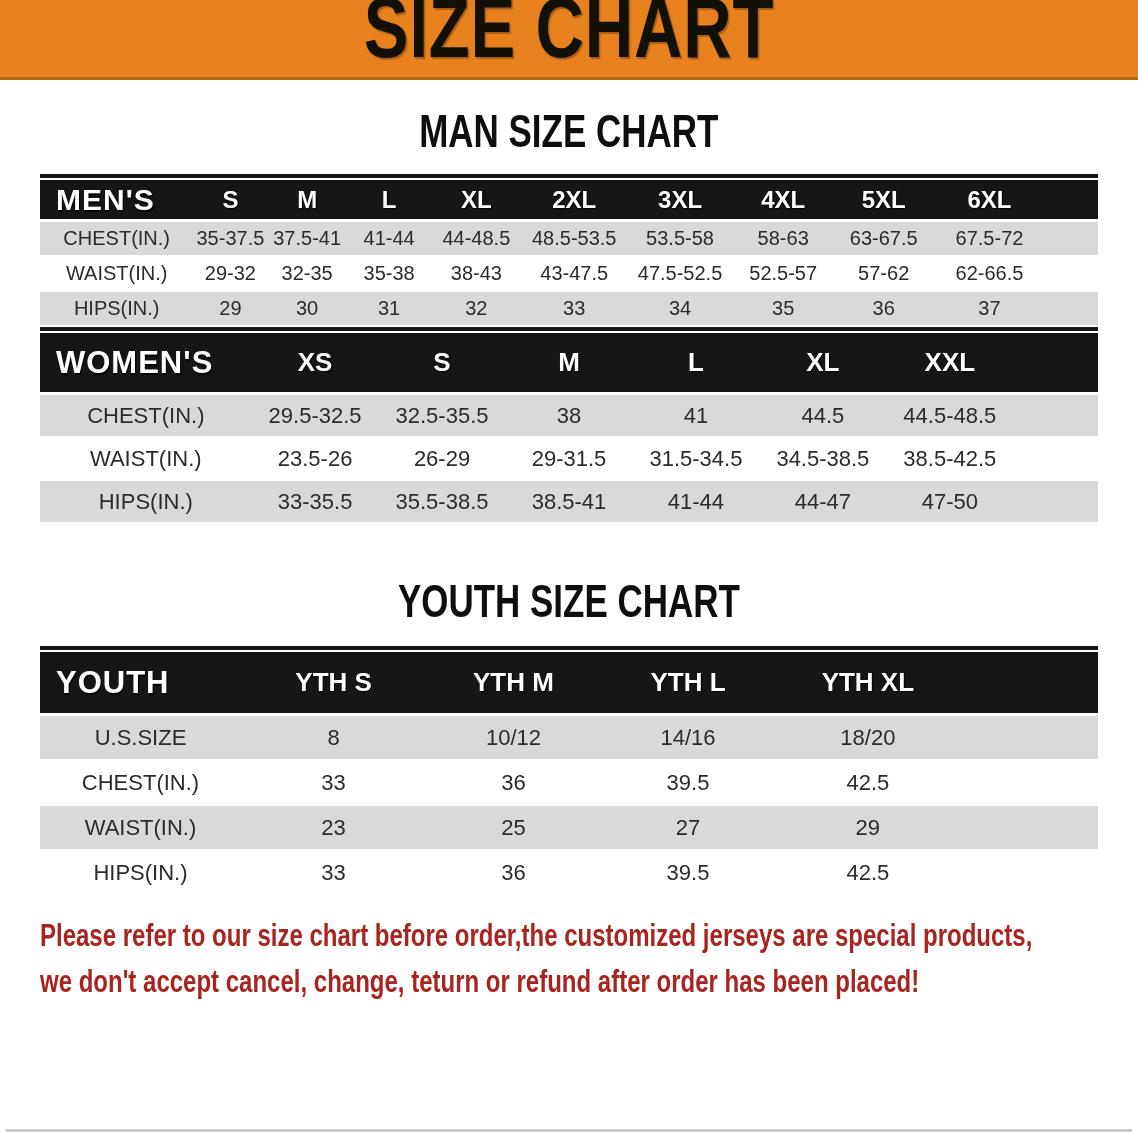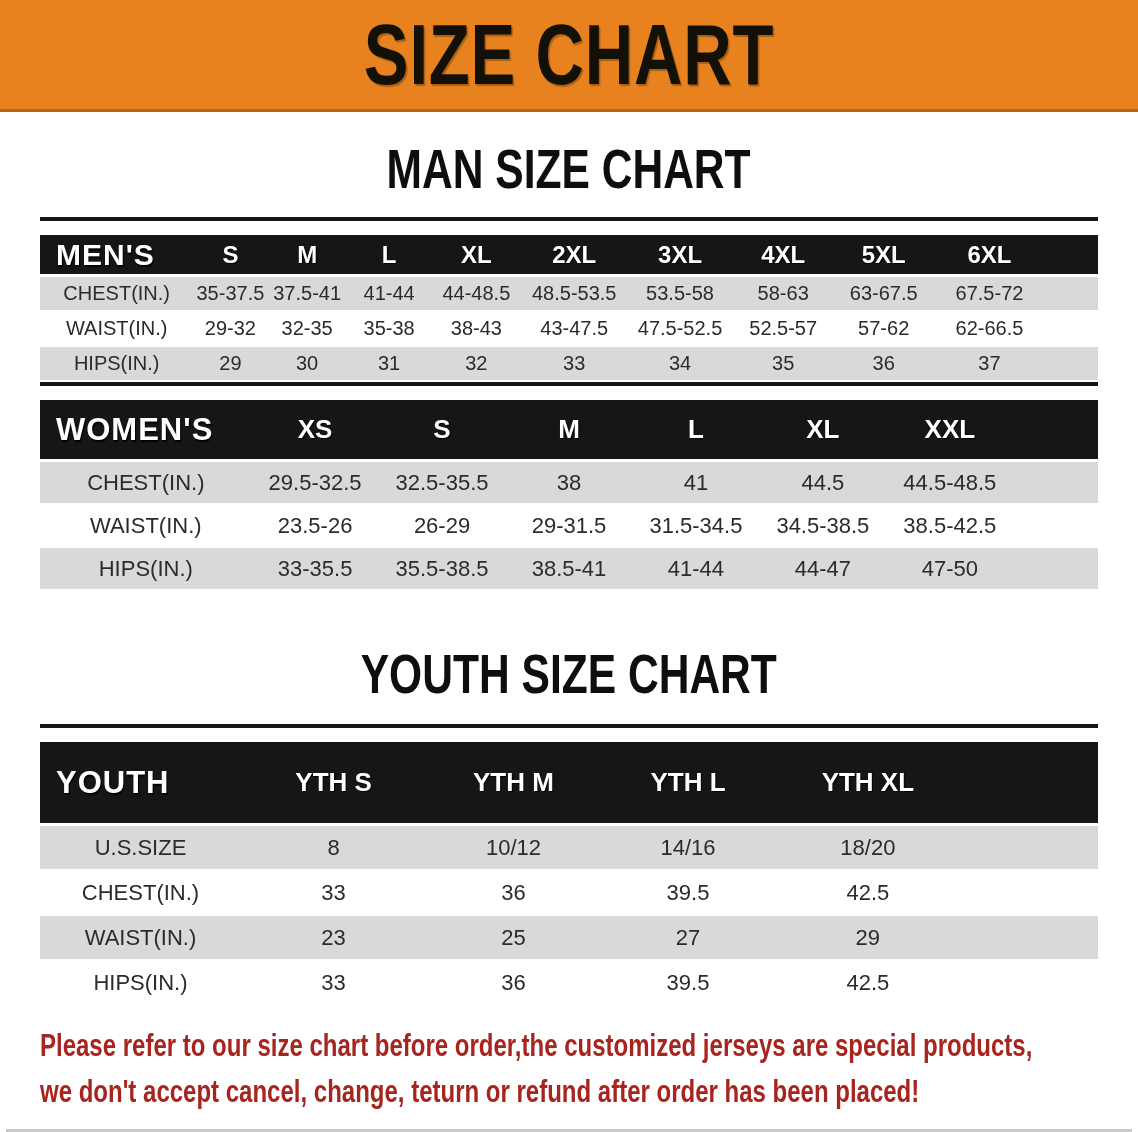--- a/index.html
+++ b/index.html
@@ -2,43 +2,43 @@
 <html style="--banner-bg: #E8821E; --banner-edge: #B5660E; --bar-bg: #161616; --stripe: #D9D9D9; --red: #A8241E;"><head>
 <meta charset="utf-8">
 <style>
   :root{
     --banner-bg:#E8821E; --banner-edge:#B5660E; --bar-bg:#161616;
     --stripe:#D9D9D9; --red:#A8241E; --ink:#141414;
   }
   *{box-sizing:border-box; margin:0; padding:0;}
   html,body{width:1138px; height:1132px; overflow:hidden; background:#fff;
     font-family:"Liberation Sans", sans-serif; color:var(--ink);}
-  .banner{height:112px; background:var(--banner-bg); border-bottom:3px solid var(--banner-edge);
-    display:flex; align-items:center; justify-content:center;}
+  .banner{height:80px; background:var(--banner-bg); border-bottom:3px solid var(--banner-edge);
+    display:flex; align-items:flex-end; justify-content:center;}
   .banner-title{font-size:86px; font-weight:700; letter-spacing:1px; color:#131008;
     transform:scaleX(.78); white-space:nowrap; text-shadow:2px 2px 1px rgba(60,30,0,.35);}
-  .section-heading{text-align:center; font-size:56px; font-weight:700; color:#0e0e0e;}
+  .section-heading{text-align:center; font-size:46px; font-weight:700; color:#0e0e0e;}
   .section-heading .condense{display:inline-block; transform:scaleX(.76); white-space:nowrap;}
   .h-men{margin:24px 0 16px;}
   .h-women{margin:38px 0 18px;}
   .h-youth{margin:50px 0 18px;}
-  .table-wrap{margin:0 40px; border-top:4px solid var(--bar-bg); padding-top:14px; background:#fff;}
+  .table-wrap{margin:0 40px; border-top:4px solid var(--bar-bg); padding-top:2px; background:#fff;}
   table.size-table{width:100%; border-collapse:separate; border-spacing:0; table-layout:fixed;}
   .size-table th,.size-table td{text-align:center; vertical-align:middle; overflow:hidden; white-space:nowrap;}
   .size-table thead th{background:var(--bar-bg); color:#fff; border-bottom:3px solid #fff;}
   .corner{text-align:left !important; padding-left:16px; font-size:30px; font-weight:700; letter-spacing:1px;
     text-shadow:1px 2px 1px rgba(0,0,0,.9);}
   .colhead{font-size:24px; font-weight:700; text-shadow:1px 1px 1px rgba(0,0,0,.9);}
   .row-gray td{background:var(--stripe);}
   .row-white td{background:#fff;}
   .size-table tbody td{border-bottom:2px solid #fff; color:#2b2b2b;}
   .rowlabel{font-size:21px; color:#1c1c1c;}
   .t-men thead tr{height:42px;} .t-men tbody tr{height:35px;} .t-men tbody td{font-size:20px;}
   .t-women thead tr{height:62px;} .t-women tbody tr{height:43px;} .t-women tbody td{font-size:22px;}
-  .t-youth thead tr{height:84px;} .t-youth tbody tr{height:45px;margin-top:17px;} .t-youth tbody td{font-size:22px;}
+  .t-youth thead tr{height:64px;} .t-youth tbody tr{height:45px;margin-top:17px;} .t-youth tbody td{font-size:22px;}
   .t-women .corner,.t-youth .corner{font-size:31px;}
   .t-women .colhead,.t-youth .colhead{font-size:26px;text-align:center;}
   .disclaimer{margin:16px 0 0 40px; color:var(--red);}
   .disclaimer .line{display:block; font-size:32px; font-weight:700; line-height:46px;
     transform:scaleX(.75); transform-origin:left center; white-space:nowrap; width:1410px;}
   .bottom-edge{position:absolute; left:6px; right:6px; bottom:0; height:3px; background:#c9c9c9;}
 </style>
 </head>
 <body>
 

